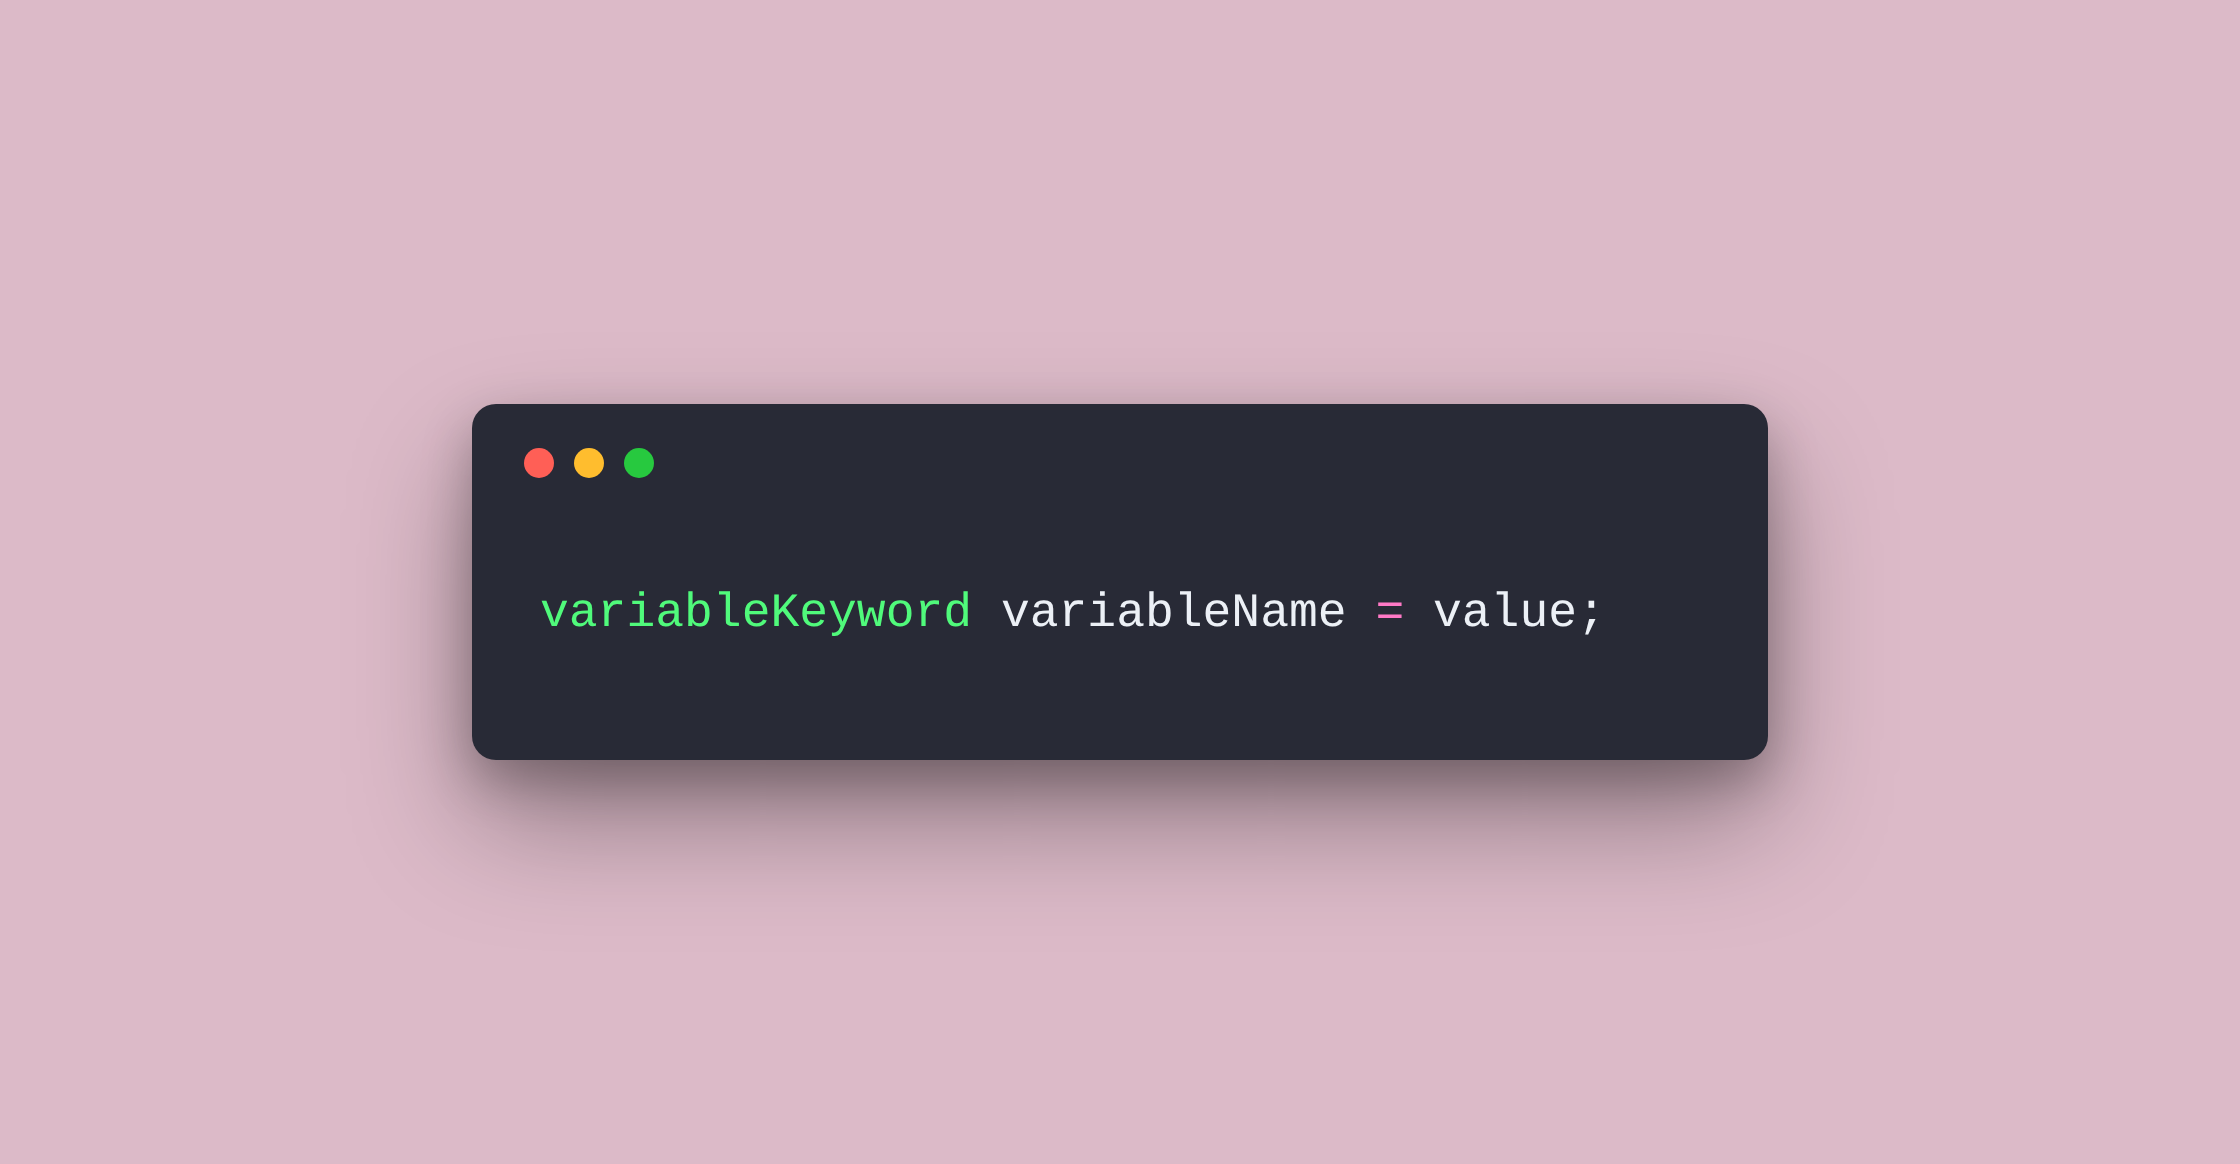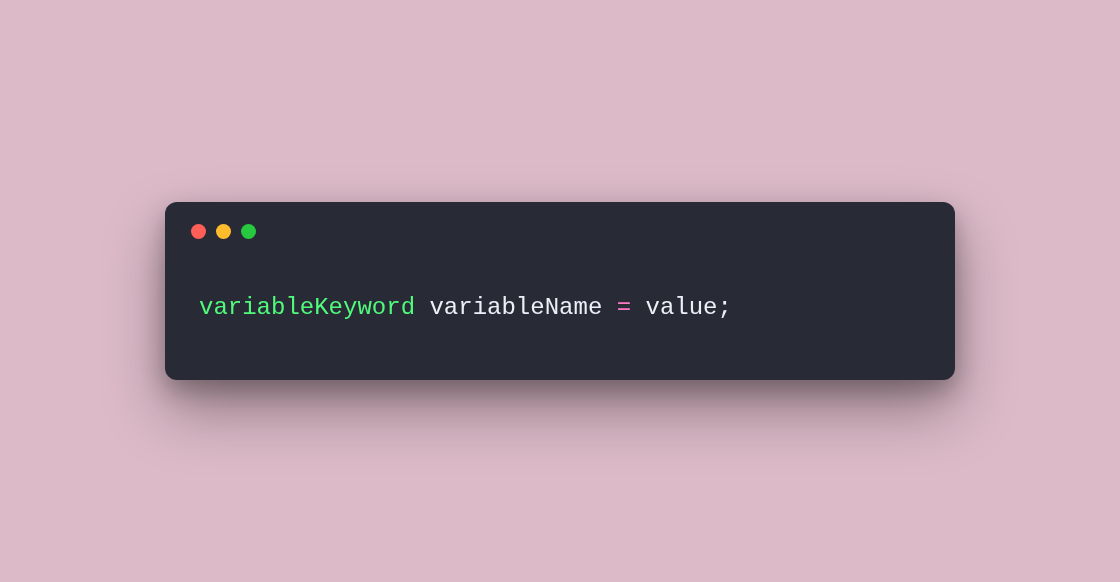--- a/index.html
+++ b/index.html
@@ -12,21 +12,21 @@
       height: 582px;
       background: #dcbac8;
       display: flex;
       align-items: center;
       justify-content: center;
       font-family: "SF Mono", "Monaco", "Menlo", "Consolas", "Courier New", monospace;
     }
     .code-window {
       background: #282a36;
       border-radius: 12px;
-      width: 790px;
+      width: 648px;
       padding: 0;
       box-shadow: 0 30px 60px rgba(0,0,0,0.35), 0 10px 25px rgba(0,0,0,0.25);
       overflow: hidden;
     }
     .window-header {
       display: flex;
       gap: 10px;
       padding: 22px 26px 6px 26px;
       align-items: center;
     }

